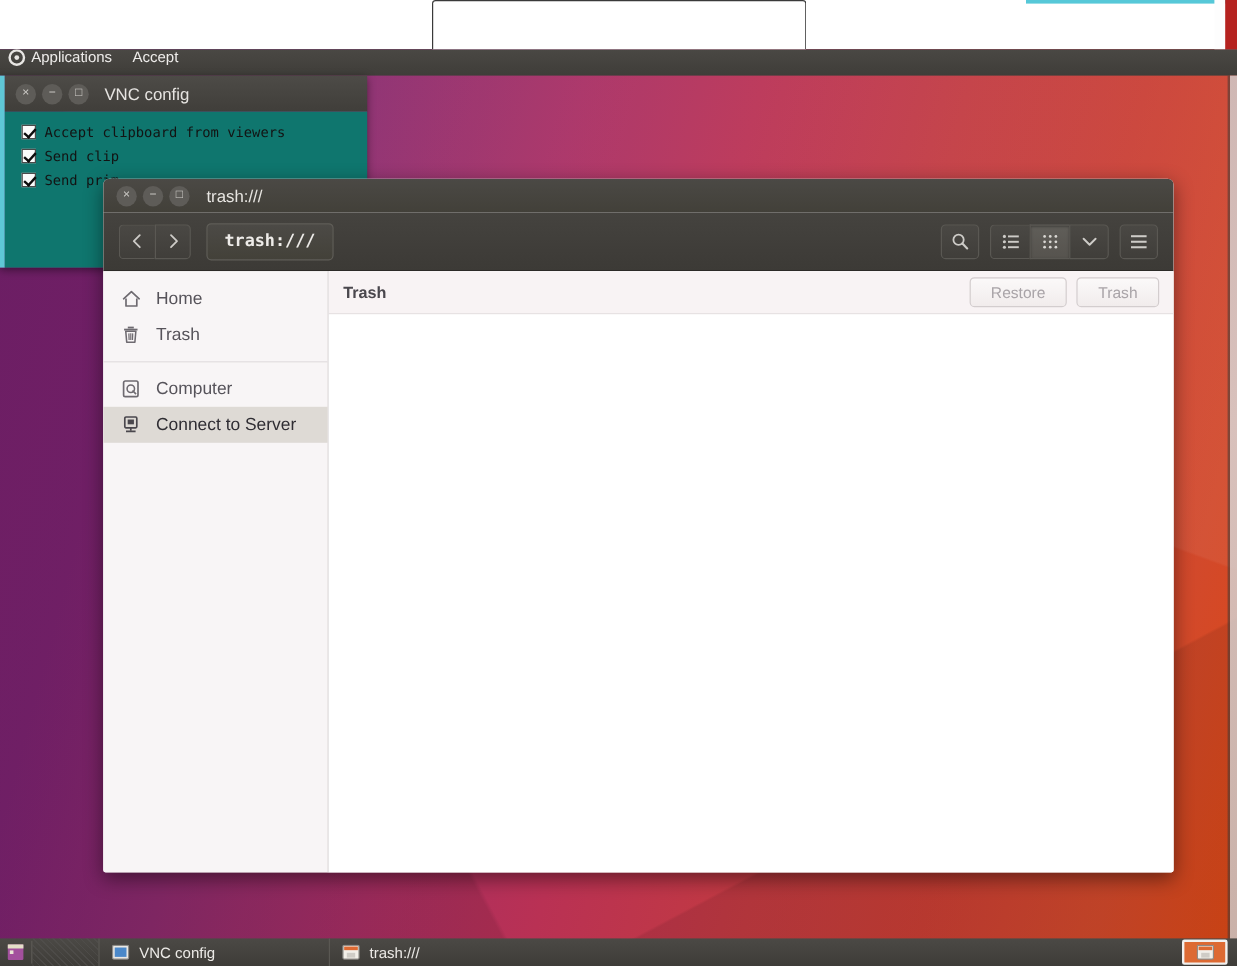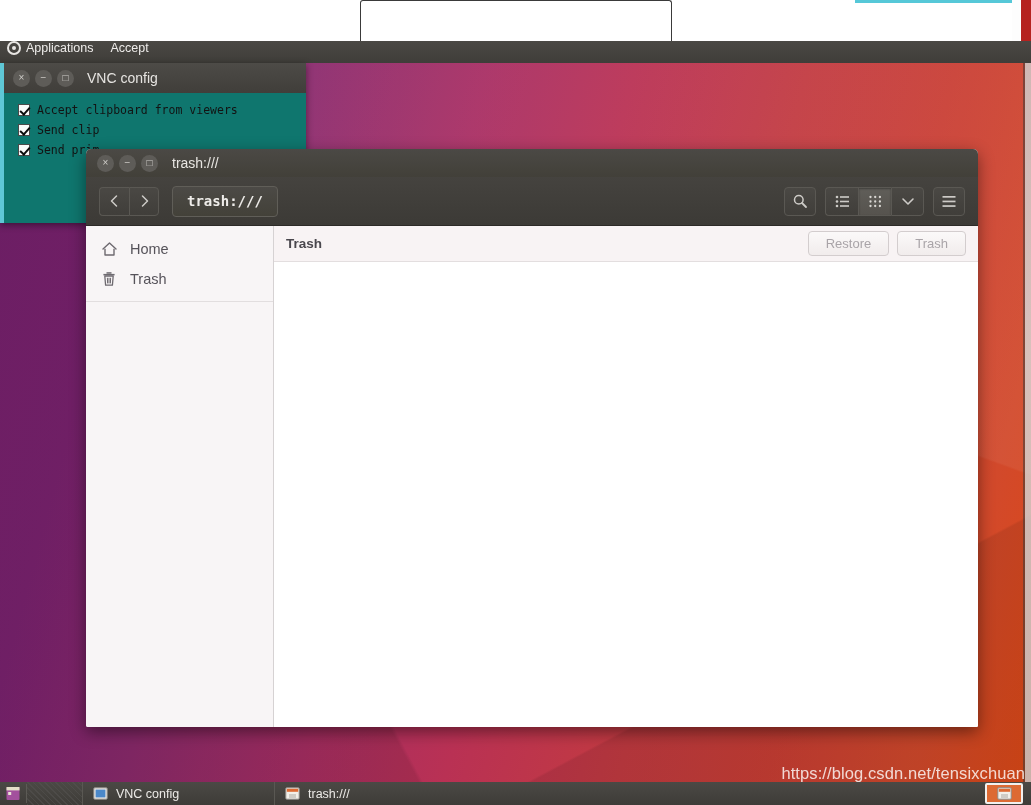--- a/index.html
+++ b/index.html
@@ -438,37 +438,57 @@
                     <line x1="8" y1="6.8" x2="8" y2="12.4"></line>
                     <line x1="9.6" y1="6.8" x2="9.4" y2="12.4"></line>
                   </g>
               </svg>
             </span>
             <span>Trash</span>
           </div>
 
           <div class="side-sep"></div>
 
+          <div class="side-item">
+            <span class="ic">
+              <svg width="16" height="16" viewBox="0 0 16 16">
+                <rect x="2" y="1.5" width="12" height="13" rx="1.4" fill="none" stroke="#6e6a70" stroke-width="1.4"></rect>
+                <circle cx="8" cy="8" r="3.1" fill="none" stroke="#6e6a70" stroke-width="1.3"></circle>
+                <line x1="9.4" y1="9.4" x2="12.4" y2="12.4" stroke="#6e6a70" stroke-width="1.4"></line>
+              </svg>
+            </span>
+            <span>Computer</span>
+          </div>
+          <div class="side-item selected">
+            <span class="ic">
+              <svg width="16" height="16" viewBox="0 0 16 16">
+                <rect x="3" y="1.5" width="10" height="9" rx="1" fill="none" stroke="#4a474d" stroke-width="1.4"></rect>
+                <rect x="5.4" y="3.6" width="5.2" height="4" fill="#4a474d"></rect>
+                <line x1="8" y1="10.5" x2="8" y2="13" stroke="#4a474d" stroke-width="1.4"></line>
+                <line x1="4" y1="13.4" x2="12" y2="13.4" stroke="#4a474d" stroke-width="1.5"></line>
+              </svg>
+            </span>
+            <span>Connect to Server</span>
+          </div>
         </div>
 
         <div class="nt-content">
           <div class="nt-header">
             <div class="nt-header-title">Trash</div>
             <div class="nt-header-actions">
               <div class="gbtn">Restore</div>
               <div class="gbtn">Trash</div>
             </div>
           </div>
           <div class="nt-filearea"></div>
         </div>
 
       </div>
     </div>
 
-    <div class="watermark">https://blog.csdn.net/tensixchuan</div>
 
     <div class="taskbar">
       <div class="tb-showdesk">
         <svg width="16" height="15" viewBox="0 0 16 15">
           <rect x="1.5" y="1" width="13" height="13" rx="1" fill="#a3509d"></rect>
           <rect x="1.5" y="1" width="13" height="3.4" fill="#e4dfc8"></rect>
           <rect x="3.2" y="6" width="3" height="3" fill="#e9e4d4"></rect>
         </svg>
       </div>
       <div class="tb-sep"></div>

